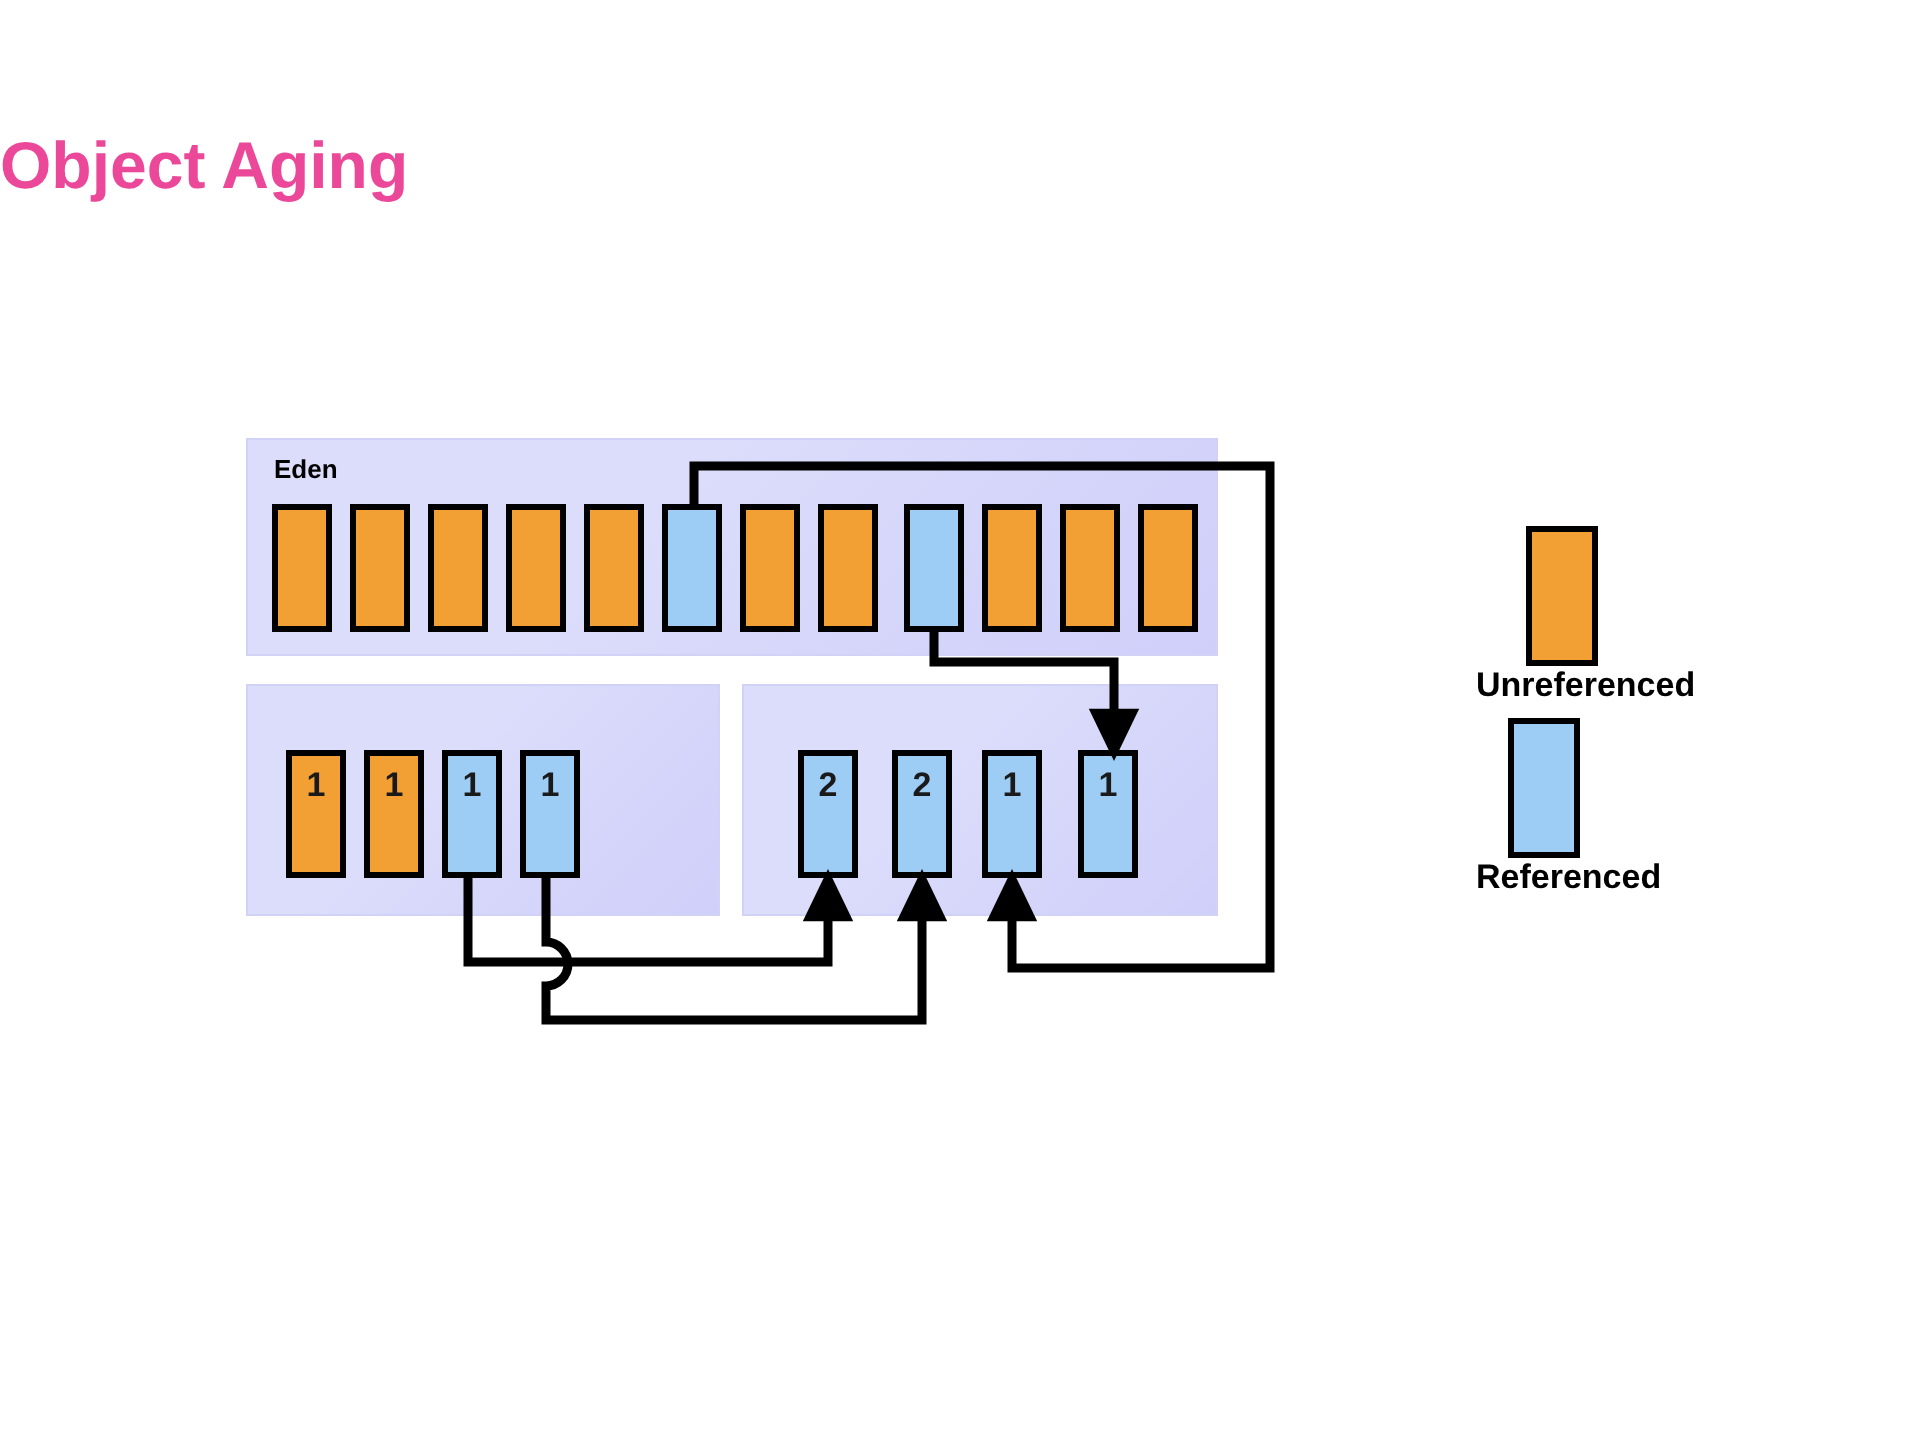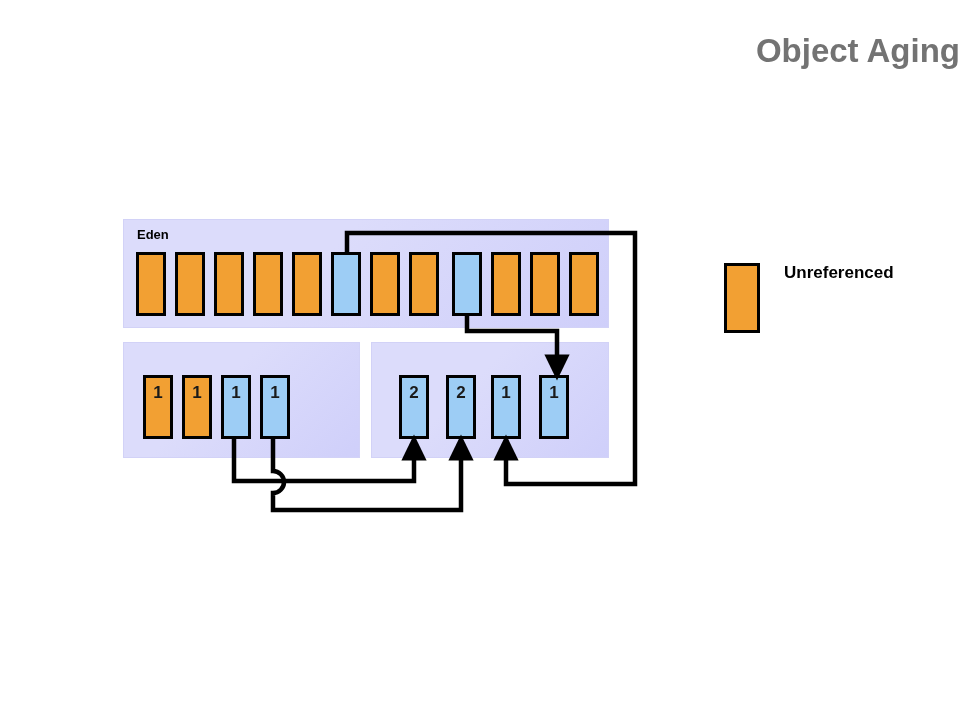--- a/index.html
+++ b/index.html
@@ -19,26 +19,26 @@
     position: absolute;
     left: 0; top: 0;
     width: 960px;
     height: 720px;
   }
 
   
   #title {
     position: absolute;
     left: 0;
-    top: 32px;
+    top: 64px;
     width: 960px;
-    text-align: right;
+    text-align: left;
     font-size: 33px;
     font-weight: bold;
-    color: #737373;
+    color: #ec4899;
     letter-spacing: 0px;
   }
 
   
   .region {
     position: absolute;
     background: linear-gradient(135deg, #dcdcfb 0%, #dcdcfb 40%, #cfcffa 100%);
     border: 1px solid #d2d2f7;
   }
   .region-label {
@@ -61,21 +61,21 @@
     font-weight: bold;
     color: #1a1a1a;
     line-height: 1;
     padding-top: 6px;
   }
   .block.unref { background: #f2a033; }
   .block.ref   { background: #9dcdf5; }
 
   
   #legend { position: absolute; left: 712px; top: 263px; width: 230px; height: 175px; }
-  .legend-row { position: absolute; left: 12px; display: flex; align-items: flex-start; }
+  .legend-row { position: absolute; left: 2px; display: flex; align-items: center; flex-direction: column; }
   .legend-swatch {
     width: 36px; height: 70px;
     box-sizing: border-box;
     border: 3px solid #000000;
   }
   .legend-swatch.unref { background: #f2a033; }
   .legend-swatch.ref   { background: #9dcdf5; }
   .legend-text {
     margin-left: 24px;
     font-size: 17px;
@@ -143,15 +143,19 @@
     <path d="M234,439 L234,481 L414,481 L414,448" fill="none" stroke="#000000" stroke-width="4.5" stroke-linecap="butt" stroke-linejoin="miter" marker-end="url(#arrowhead)"></path>
 
     <path d="M273,439 L273,471 A11,11 0 1 1 273,493 L273,510 L461,510 L461,448" fill="none" stroke="#000000" stroke-width="4.5" stroke-linecap="butt" stroke-linejoin="miter" marker-end="url(#arrowhead)"></path>
   </svg>
 
   <div id="legend">
     <div class="legend-row" style="top:0px;">
       <div class="legend-swatch unref"></div>
       <div class="legend-text">Unreferenced</div>
     </div>
+    <div class="legend-row" style="top:96px;">
+      <div class="legend-swatch ref"></div>
+      <div class="legend-text">Referenced</div>
+    </div>
   </div>
 
 </div>
 
 </body></html>

